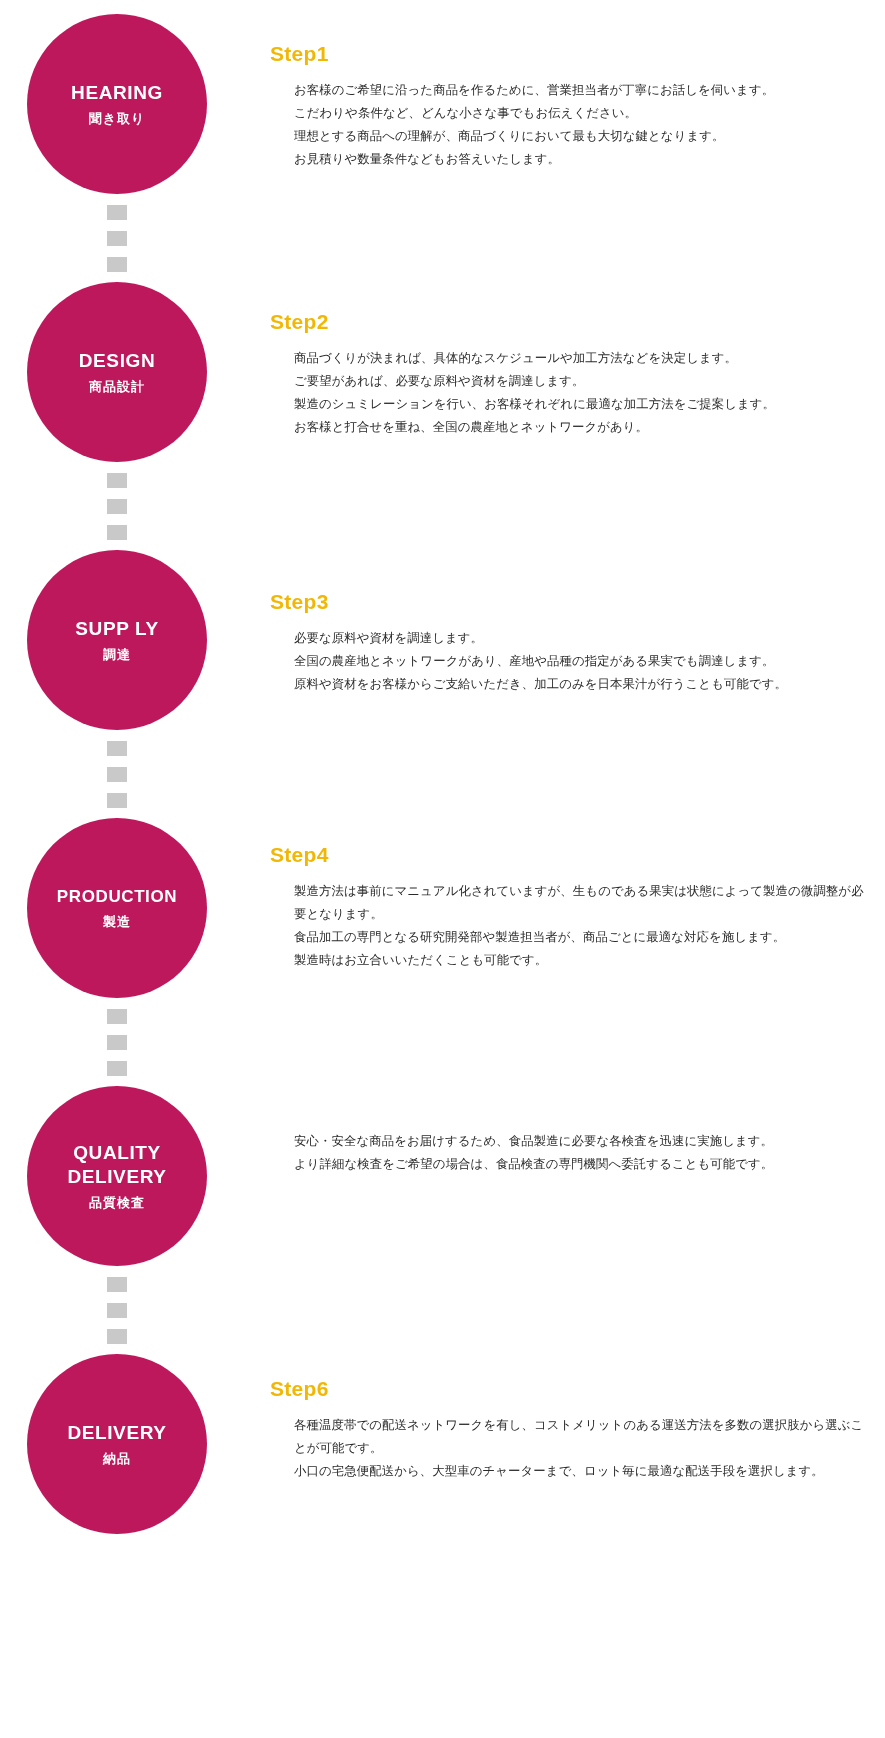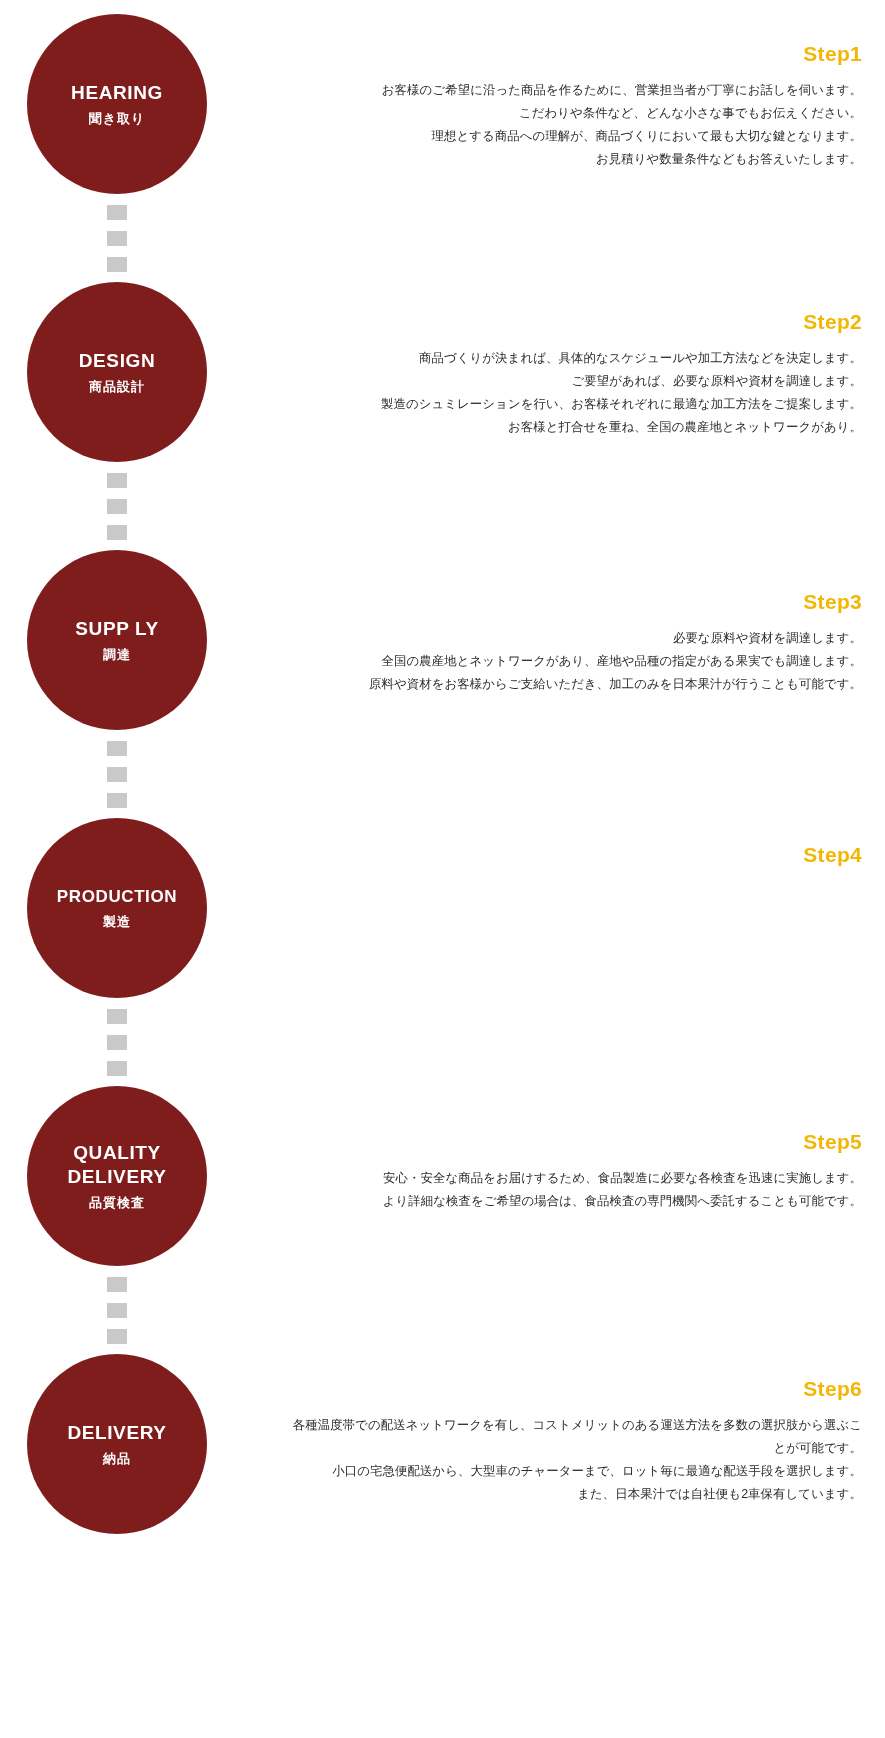--- a/index.html
+++ b/index.html
@@ -30,21 +30,21 @@
     position: absolute;
     left: 27px;
     top: 0;
     width: 180px;
     height: 180px;
   }
   .circle {
     width: 180px;
     height: 180px;
     border-radius: 50%;
-    background: #7f1d1d;
+    background: #be185d;
     display: flex;
     flex-direction: column;
     align-items: center;
     justify-content: center;
     text-align: center;
     line-height: 1.25;
   }
   .circle-en {
     color: #ffffff;
     font-size: 19px;
@@ -96,23 +96,22 @@
     width: 0;
     height: 0;
     border-left: 14px solid transparent;
     border-right: 14px solid transparent;
     border-top: 21px solid #c9c9c9;
   }
 
   
   .text-block {
     position: absolute;
-    left: 262px;
+    left: 270px;
     width: 600px;
-    text-align: right;
   }
   .step-title {
     color: #F2B705;
     font-size: 21px;
     font-weight: bold;
     letter-spacing: 0.3px;
     margin-bottom: 13px;
   }
   .step-body p {
     color: #2b2b2b;
@@ -213,20 +212,25 @@
 
   <div class="step-row" style="top:818px;">
     <div class="circle-wrap">
       <div class="circle">
         <div class="circle-en small">PRODUCTION</div>
         <div class="circle-ja">製造</div>
       </div>
     </div>
     <div class="text-block" style="top:25px;">
       <div class="step-title">Step4</div>
+      <div class="step-body">
+        <p>製造方法は事前にマニュアル化されていますが、生ものである果実は状態によって製造の微調整が必要となります。</p>
+        <p>食品加工の専門となる研究開発部や製造担当者が、商品ごとに最適な対応を施します。</p>
+        <p>製造時はお立合いいただくことも可能です。</p>
+      </div>
     </div>
   </div>
 
   <div class="connector" style="top:1009px;">
     <div class="dash"></div>
     <div class="dash"></div>
     <div class="dash"></div>
     <div class="arrow-head">
       <div class="stem"></div>
         <div class="tip"></div>
@@ -235,21 +239,20 @@
 
   <div class="step-row" style="top:1086px;">
     <div class="circle-wrap">
       <div class="circle">
         <div class="circle-en">QUALITY
 DELIVERY</div>
         <div class="circle-ja">品質検査</div>
       </div>
     </div>
     <div class="text-block" style="top:44px;">
-      <div class="step-title">Step5</div>
       <div class="step-body">
         <p>安心・安全な商品をお届けするため、食品製造に必要な各検査を迅速に実施します。</p>
         <p>より詳細な検査をご希望の場合は、食品検査の専門機関へ委託することも可能です。</p>
       </div>
     </div>
   </div>
 
   <div class="connector" style="top:1277px;">
     <div class="dash"></div>
     <div class="dash"></div>
@@ -265,18 +268,17 @@
       <div class="circle">
         <div class="circle-en">DELIVERY</div>
         <div class="circle-ja">納品</div>
       </div>
     </div>
     <div class="text-block" style="top:23px;">
       <div class="step-title">Step6</div>
       <div class="step-body">
         <p>各種温度帯での配送ネットワークを有し、コストメリットのある運送方法を多数の選択肢から選ぶことが可能です。</p>
         <p>小口の宅急便配送から、大型車のチャーターまで、ロット毎に最適な配送手段を選択します。</p>
-        <p>また、日本果汁では自社便も2車保有しています。</p>
       </div>
     </div>
   </div>
 
 </div>
 
 </body></html>

